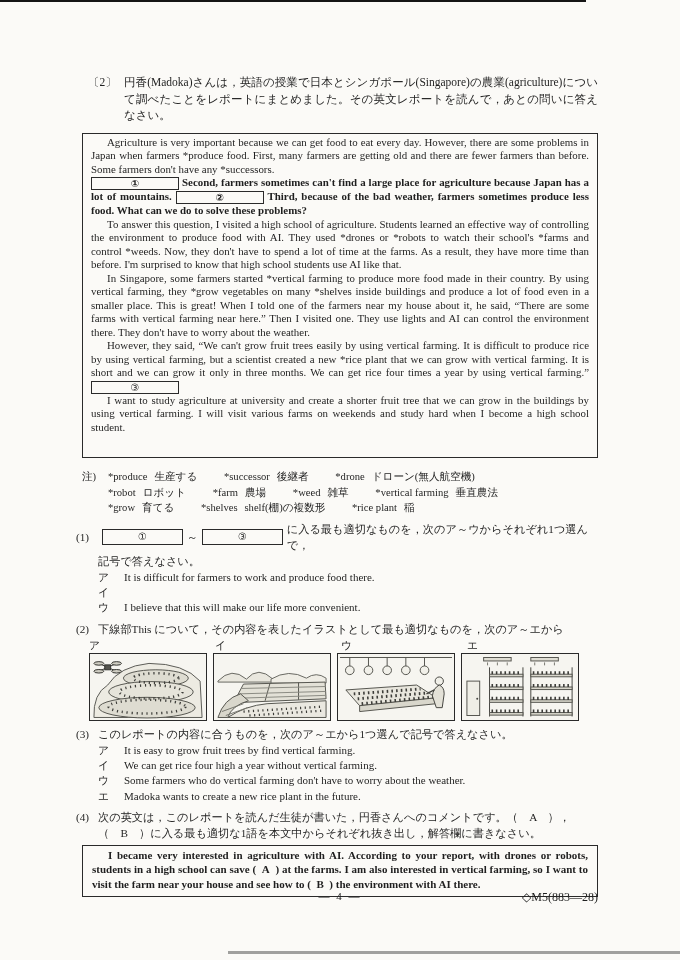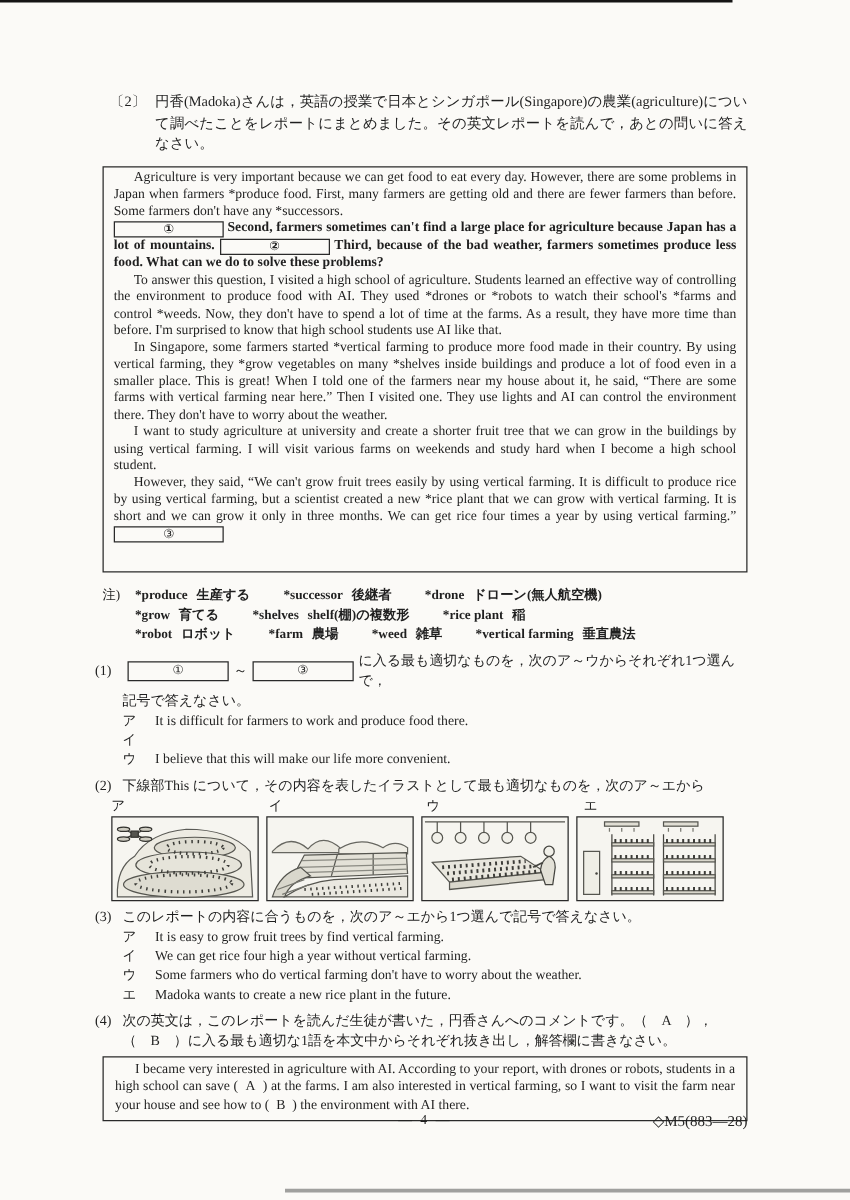--- a/index.html
+++ b/index.html
@@ -45,21 +45,21 @@
     text-indent:0;
     vertical-align:-1px;
     font-family:"DejaVu Sans","Liberation Sans",sans-serif;
   }
   .ul{text-underline-offset:2px;}
 
   
   .notes{display:flex;margin-top:11px;font-size:10.6px;line-height:15.6px;}
   .notes .note-label{flex:0 0 26px;}
   .note-row{white-space:nowrap;}
-  .note-entry{margin-right:24px;font-weight:bold;}
+  .note-entry{margin-right:24px;}
   .note-entry .ja{margin-left:7px;}
 
   
   .question{margin-top:5px;margin-left:-6px;font-size:11.2px;line-height:16px;}
   .q-line{display:flex;align-items:center;}
   .q-line .num{flex:0 0 22px;}
   .q-cont{margin-left:22px;}
   .inline-blank{
     display:inline-block;width:82px;height:14px;
     border:1px solid #2a2a2a;text-align:center;
@@ -82,20 +82,21 @@
     background:#f6f5f0;
     box-sizing:border-box;
   }
   .illus-box svg{display:block;width:100%;height:100%;}
 
   
   .comment-box{
     border:1.2px solid #2a2a2a;
     margin-top:4px;margin-left:6px;
     padding:2px 9px 4px 9px;
+    font-weight:bold;
   }
   .comment-box p{
     margin:0;font-size:11px;line-height:14.6px;
     text-align:justify;text-indent:16px;
   }
 
   
   .footer-pagenum{
     position:absolute;top:890px;left:82px;width:516px;
     text-align:center;font-size:11px;letter-spacing:2px;
@@ -117,42 +118,42 @@
     <div class="q-header">
       <span class="qnum">〔2〕</span>
       <span class="qtext">円香(Madoka)さんは，英語の授業で日本とシンガポール(Singapore)の農業(agriculture)について調べたことをレポートにまとめました。その英文レポートを読んで，あとの問いに答えなさい。</span>
     </div>
 
     <div class="report-box">
       <p><span>Agriculture is very important because we can get food to eat every day.  However, there are some problems in Japan when farmers *produce food.  First, many farmers are getting old and there are fewer farmers than before.  Some farmers don't have any *successors.</span></p>
       <p class="noindent"><span class="blank-box">①</span><span> Second, farmers sometimes can't find a large place for agriculture because Japan has a lot of mountains. </span><span class="blank-box">②</span><span> Third, because of the bad weather, farmers sometimes produce less food.  What can we do to solve these problems?</span></p>
       <p><span>To answer this question, I visited a high school of agriculture.  Students learned an effective way of controlling the environment to produce food with AI.  They used *drones or *robots to watch their school's *farms and control *weeds.  Now, they don't have to spend a lot of time at the farms.  As a result, they have more time than before.  I'm surprised to know that high school students use AI like that.</span></p>
       <p><span>In Singapore, some farmers started *vertical farming to produce more food made in their country.  By using vertical farming, they *grow vegetables on many *shelves inside buildings and produce a lot of food even in a smaller place.  </span><span class="ul">This</span><span> is great!  When I told one of the farmers near my house about it, he said, “There are some farms with vertical farming near here.”  Then I visited one.  They use lights and AI can control the environment there.  They don't have to worry about the weather.</span></p>
+      <p><span>However, they said, “We can't grow fruit trees easily by using vertical farming.  It is difficult to produce rice by using vertical farming, but a scientist created a new *rice plant that we can grow with vertical farming.  It is short and we can grow it only in three months.  We can get rice four times a year by using vertical farming.” </span><span class="blank-box">③</span></p>
       <p><span>I want to study agriculture at university and create a shorter fruit tree that we can grow in the buildings by using vertical farming.  I will visit various farms on weekends and study hard when I become a high school student.</span></p>
-      <p><span>However, they said, “We can't grow fruit trees easily by using vertical farming.  It is difficult to produce rice by using vertical farming, but a scientist created a new *rice plant that we can grow with vertical farming.  It is short and we can grow it only in three months.  We can get rice four times a year by using vertical farming.” </span><span class="blank-box">③</span></p>
     </div>
 
     <div class="notes">
       <span class="note-label">注)</span>
       <div>
         <div class="note-row">
           <span class="note-entry"><span>*produce</span><span class="ja">生産する</span></span>
           <span class="note-entry"><span>*successor</span><span class="ja">後継者</span></span>
           <span class="note-entry"><span>*drone</span><span class="ja">ドローン(無人航空機)</span></span>
         </div>
         <div class="note-row">
-          <span class="note-entry"><span>*grow</span><span class="ja">育てる</span></span>
-          <span class="note-entry"><span>*shelves</span><span class="ja">shelf(棚)の複数形</span></span>
-          <span class="note-entry"><span>*rice plant</span><span class="ja">稲</span></span>
-        </div>
-        <div class="note-row">
           <span class="note-entry"><span>*robot</span><span class="ja">ロボット</span></span>
           <span class="note-entry"><span>*farm</span><span class="ja">農場</span></span>
           <span class="note-entry"><span>*weed</span><span class="ja">雑草</span></span>
           <span class="note-entry"><span>*vertical farming</span><span class="ja">垂直農法</span></span>
+        </div>
+        <div class="note-row">
+          <span class="note-entry"><span>*grow</span><span class="ja">育てる</span></span>
+          <span class="note-entry"><span>*shelves</span><span class="ja">shelf(棚)の複数形</span></span>
+          <span class="note-entry"><span>*rice plant</span><span class="ja">稲</span></span>
         </div>
       </div>
     </div>
 
     <div class="question">
       <div class="q-line">
         <span class="num">(1)</span>
         <span class="inline-blank">①</span>
         <span>～</span>
         <span class="inline-blank">③</span>

